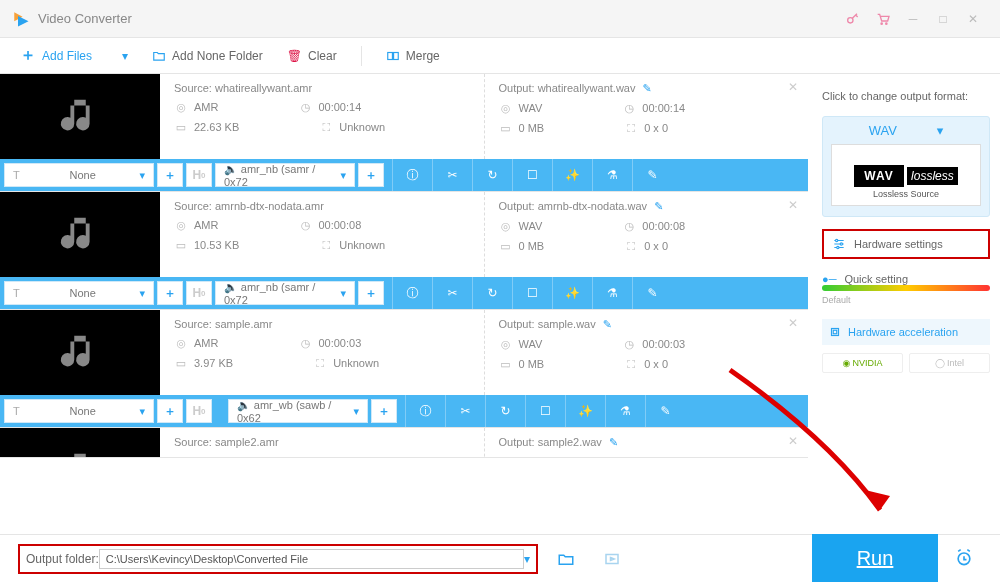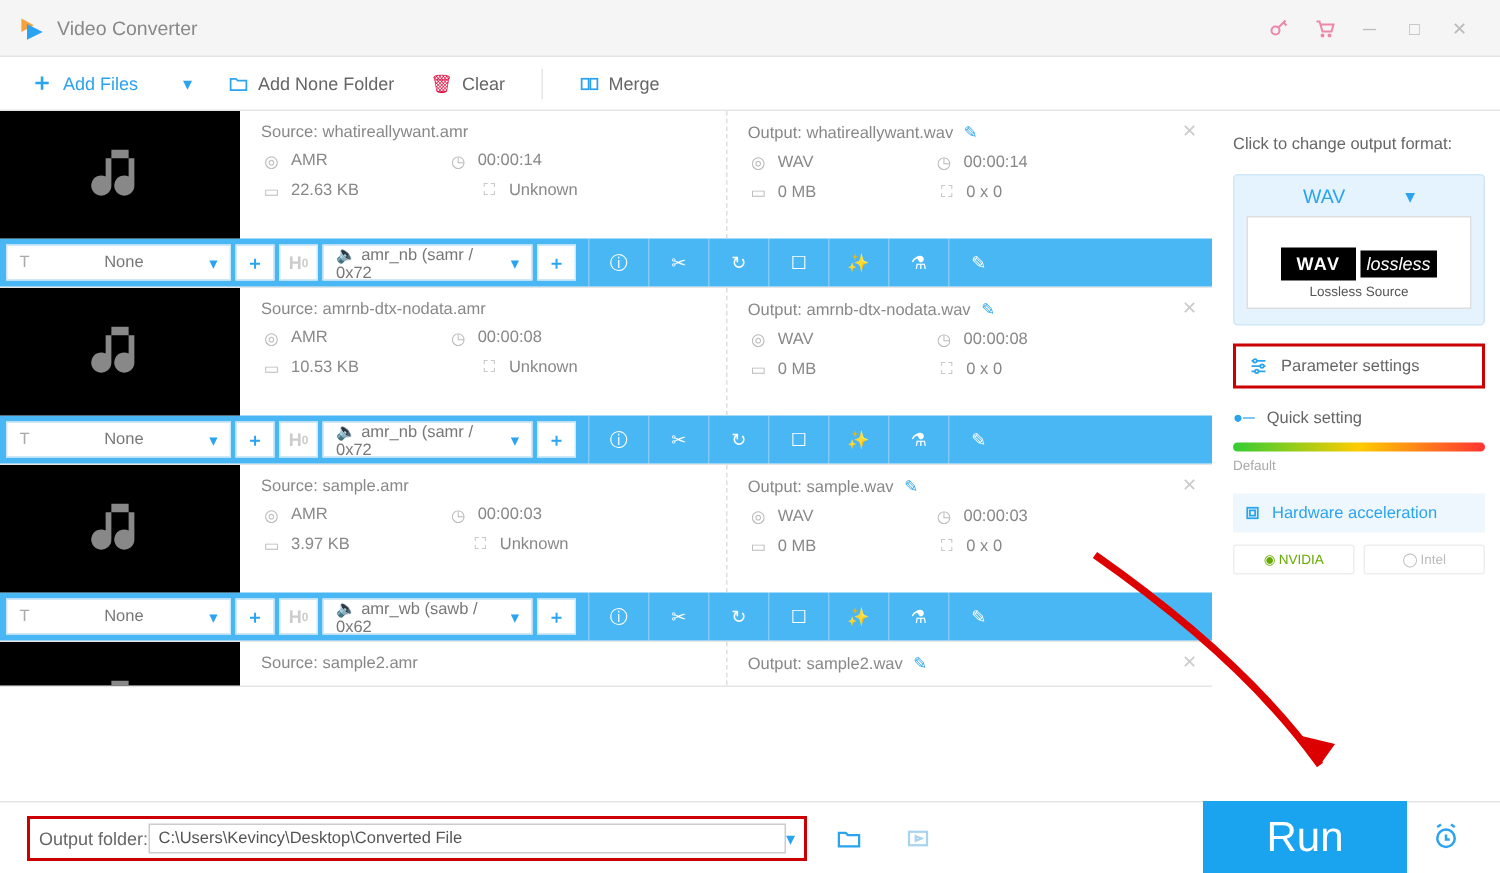--- a/index.html
+++ b/index.html
@@ -41,35 +41,35 @@
 .side-label { color: #666; font-size: 11px; margin: 6px 0 14px; text-align: left; }
 .fmt-card { background: #e4f3fd; border: 1px solid #cfe8f7; border-radius: 3px; padding: 6px 8px 10px; }
 .fmt-name { color: #2aa3f0; font-size: 13px; text-align: center; margin-bottom: 6px; display: flex; justify-content: center; gap: 40px; }
 .fmt-name .chev { color: #2aa3f0; }
 .fmt-thumb { background: #fff; border: 1px solid #ddd; padding: 10px 6px 6px; text-align: center; }
 .wav-badge { background: #000; color: #fff; font-weight: bold; padding: 4px 10px; display: inline-block; letter-spacing: 1px; }
 .lossless { margin-top: 12px; background: #000; color: #fff; font-size: 12px; padding: 2px 4px; display: inline-block; font-style: italic; text-align: center; }
 .lossless-sub { font-size: 9px; color: #555; margin-top: 2px; }
 .param { border: 2px solid #c00; margin-top: 12px; padding: 6px 8px; display: flex; align-items: center; gap: 8px; color: #666; font-size: 11px; cursor: pointer; background: #fff; }
 .quick { margin-top: 14px; display: flex; align-items: center; gap: 8px; color: #666; font-size: 11px; }
-.slider { margin-top: 10px; }
+.slider { }
 .slider-track { height: 6px; background: linear-gradient(90deg, #3c3 0%, #fc0 50%, #f33 100%); border-radius: 3px; position: relative; }
 .slider-label { font-size: 9px; color: #aaa; margin-top: 4px; }
 .hwaccel { margin-top: 14px; background: #eef7fd; padding: 6px; display: flex; align-items: center; gap: 6px; color: #2aa3f0; font-size: 11px; }
 .gpu-row { margin-top: 8px; display: flex; gap: 6px; }
 .gpu { flex: 1; height: 20px; border: 1px solid #eee; display: flex; align-items: center; justify-content: center; font-size: 9px; border-radius: 2px; }
 .nvidia { color: #6a0; }
 .intel { color: #bbb; }
 .footer { position: absolute; bottom: 0; left: 0; width: 1000px; height: 48px; background: #fff; border-top: 1px solid #e5e5e5; display: flex; align-items: center; padding: 0 18px 0 18px; gap: 10px; }
 .of-label { color: #666; }
 .of-wrap { border: 2px solid #c00; display: flex; align-items: center; padding: 3px 6px; gap: 0; flex:0 0 520px; }
 .of-input { flex: 1; border: 1px solid #ccc; height: 20px; padding: 0 6px; font-size: 11px; color: #555; }
 .of-chev { color: #2aa3f0; }
 .fbtn { width: 36px; height: 32px; display: flex; align-items: center; justify-content: center; color: #2aa3f0; cursor: pointer; }
-.run { margin-left: auto; background: #1aa4f0; color: #fff; font-size: 28px; display: flex; align-items: center; justify-content: center; height: 48px; width: 136px; cursor: pointer; position:absolute; right:62px; bottom:0;}
+.run { margin-left: auto; background: #1aa4f0; color: #fff; font-size: 20px; display: flex; align-items: center; justify-content: center; height: 48px; width: 126px; cursor: pointer; position:absolute; right:62px; bottom:0;text-decoration:underline;}
 .alarm { position:absolute; right:16px; bottom:0; height:48px; width:40px;display: flex; align-items: center; justify-content: center; color: #2aa3f0; cursor: pointer; }
 .arrow { position: absolute; pointer-events: none; }
 svg { pointer-events: none; }
 </style>
 </head>
 <body>
 
 <div class="titlebar">
   <svg class="app-icon" viewBox="0 0 24 24">
       <path fill="#f7a13a" d="M3 3 L14 9 L3 15 Z"></path>
@@ -345,21 +345,21 @@
         </div>
       </div>
     </div>
     <div class="item-bar">
       <div class="chip chip-none">
             <span>None</span>
             <span style="color:#2aa3f0">▾</span>
           </div>
       <div class="sq">＋</div>
       <div class="sq h-dim">H<sup style="font-size:8px">0</sup></div>
-      <div class="chip audio-chip" style="margin-left:3px">
+      <div class="chip audio-chip" style="margin-left:16px">
             <span><span class="spk">🔈</span> <span>amr_wb (sawb / 0x62</span></span>
             <span style="color:#2aa3f0">▾</span>
           </div>
       <div class="sq">＋</div>
       <div style="flex:1;display:flex;margin-left:8px">
         <div class="barbtn">ⓘ</div>
             <div class="barbtn">✂</div>
             <div class="barbtn">↻</div>
             <div class="barbtn">☐</div>
             <div class="barbtn">✨</div>
@@ -403,21 +403,21 @@
         <div class="lossless-sub">Lossless Source</div>
       </div>
     </div>
     <div class="param">
       <svg width="14" height="14" viewBox="0 0 24 24" fill="none" stroke="#2aa3f0" stroke-width="2">
           <path d="M4 6h16M4 12h16M4 18h16"></path>
           <circle cx="8" cy="6" r="2" fill="#fff"></circle>
           <circle cx="16" cy="12" r="2" fill="#fff"></circle>
           <circle cx="10" cy="18" r="2" fill="#fff"></circle>
         </svg>
-      <span>Parameter settings</span>
+      <span>Hardware settings</span>
     </div>
     <div class="quick">
       <span style="color:#2aa3f0">●─</span>
       <span>Quick setting</span>
     </div>
     <div class="slider">
       <div class="slider-track"></div>
       <div class="slider-label">Default</div>
     </div>
     <div class="hwaccel">

